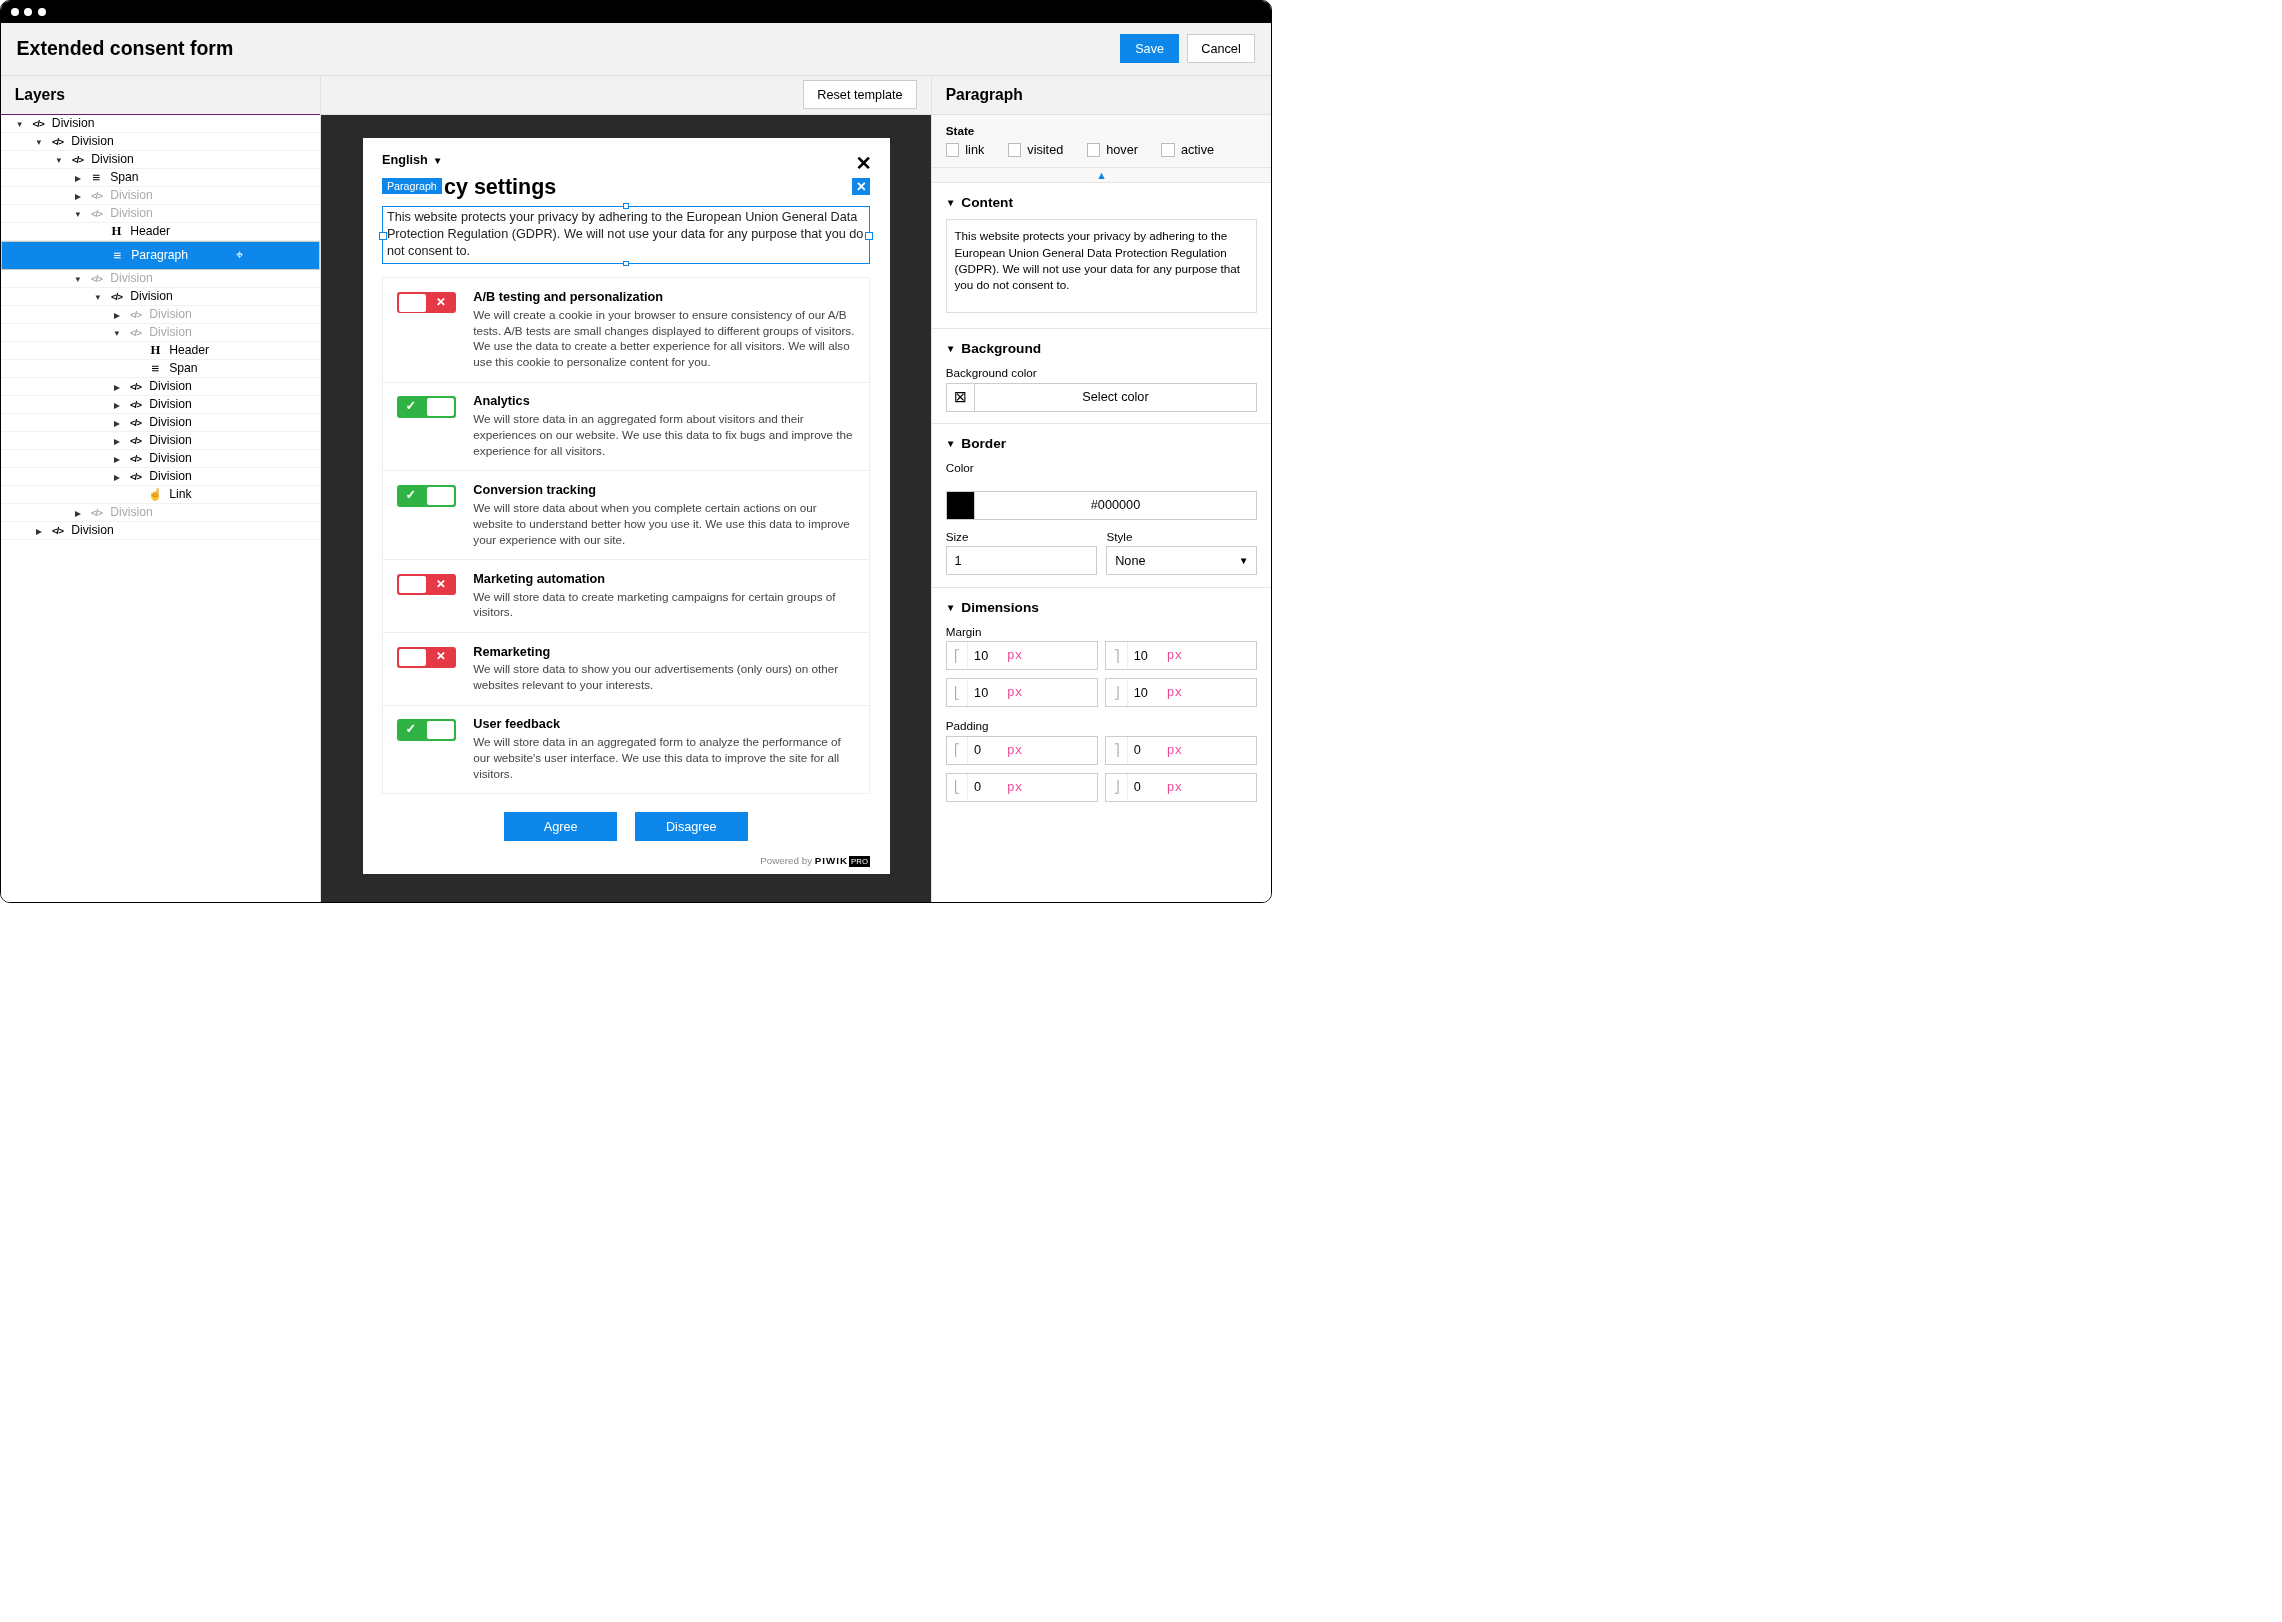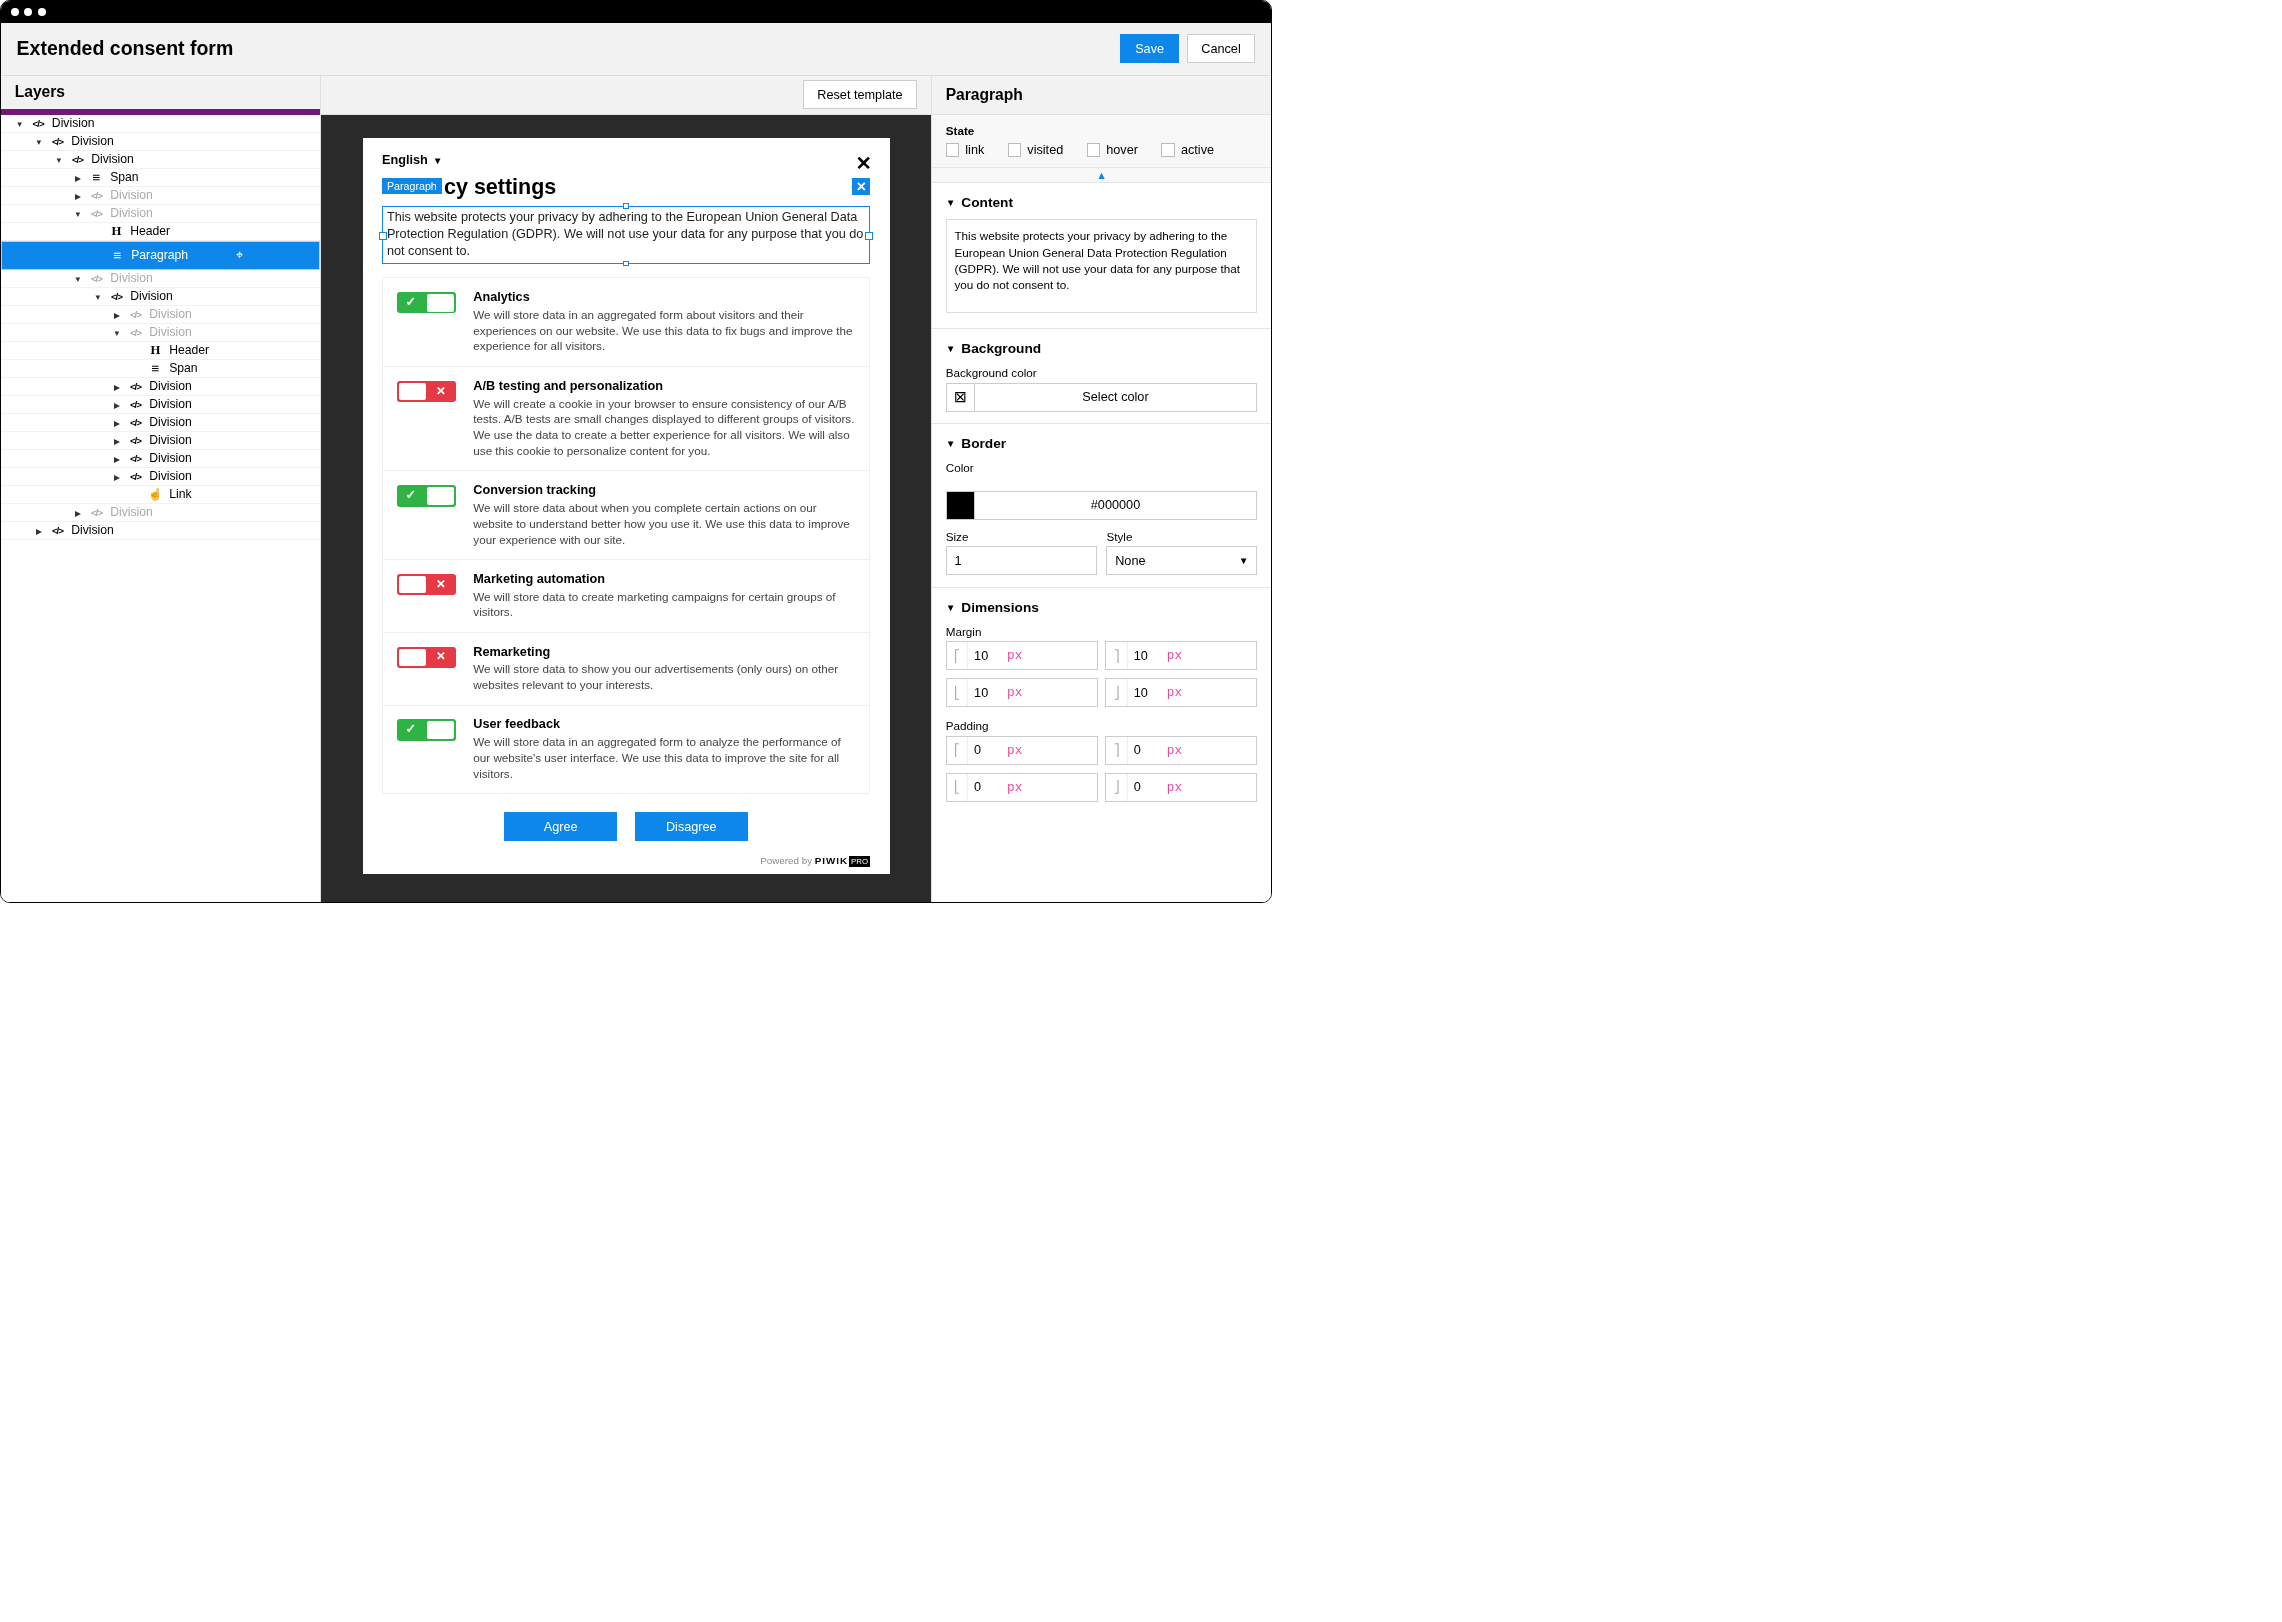--- a/index.html
+++ b/index.html
@@ -9,21 +9,21 @@
 .tdot { width: 7.8px; height: 7.8px; border-radius: 50%; background: #fff; }
 .header { height: 53px; background: #f2f2f2; display: flex; align-items: center; padding: 0 15.6px; border-bottom: 1px solid #ddd; }
 .header h1 { font-size: 19.5px; font-weight: 700; flex: 1; }
 .btn { height: 29px; padding: 0 13.7px; border: 1px solid #ccc; background: #fff; font-size: 12.7px; cursor: pointer; display: inline-flex; align-items: center; justify-content: center; text-align: right; }
 .btn.primary { background: #0d87e9; color: #fff; border-color: #0d87e9; }
 .btn + .btn { margin-left: 7.8px; }
 .main { flex: 1; display: flex; overflow: hidden; }
 
 
 .layers { width: 320px; border-right: 1px solid #e0e0e0; display: flex; flex-direction: column; background: #fff; }
-.layers-head { height: 39px; display: flex; align-items: center; padding: 0 13.7px; background: #f2f2f2; font-size: 15.6px; font-weight: 700; border-bottom: 6px solid #701a75; }
+.layers-head { height: 39px; display: flex; align-items: center; padding: 0 13.7px; background: #f2f2f2; font-size: 15.6px; font-weight: 700; border-bottom: 1px solid #701a75; }
 .tree { flex: 1; overflow-y: auto; }
 .ti { height: 18px; display: flex; align-items: center; gap: 5.9px; border-bottom: 1px solid #f1f1f1; cursor: pointer; }
 .ti .arrow { width: 9.8px; text-align: center; font-size: 9.8px; color: #333; }
 .ti .arrow.right::before { content: "▶"; font-size: 7.8px; }
 .ti .arrow.down::before { content: "▼"; font-size: 7.8px; }
 .ti .arrow.none { visibility: hidden; }
 .ti .ic { width: 15.6px; height: 15.6px; display: flex; align-items: center; justify-content: center; font-size: 10.7px; font-weight: 700; }
 .ti .lbl { font-size: 12.2px; }
 .ti.dim .lbl, .ti.dim .ic { color: #aaa; }
 .ti.sel { background: #0d87e9; color: #fff; }
@@ -253,35 +253,35 @@
           <h2>cy settings</h2>
 
           <div class="sel-box">
             <span class="sel-handles-top"></span>
             <span>This website protects your privacy by adhering to the European Union General Data Protection Regulation (GDPR). We will not use your data for any purpose that you do not consent to.</span>
             <span class="sel-handles-bot"></span>
           </div>
 
           <div class="consent-list" id="consent-list">
               <div class="consent-row">
+                <div class="toggle off">
+                  <div class="knob"></div>
+                </div>
+                <div class="consent-text">
+                  <h4>A/B testing and personalization</h4>
+                  <p>We will create a cookie in your browser to ensure consistency of our A/B tests. A/B tests are small changes displayed to different groups of visitors. We use the data to create a better experience for all visitors. We will also use this cookie to personalize content for you.</p>
+                </div>
+              </div>
+              <div class="consent-row">
                 <div class="toggle on">
                   <div class="knob"></div>
                 </div>
                 <div class="consent-text">
                   <h4>Analytics</h4>
                   <p>We will store data in an aggregated form about visitors and their experiences on our website. We use this data to fix bugs and improve the experience for all visitors.</p>
-                </div>
-              </div>
-              <div class="consent-row">
-                <div class="toggle off">
-                  <div class="knob"></div>
-                </div>
-                <div class="consent-text">
-                  <h4>A/B testing and personalization</h4>
-                  <p>We will create a cookie in your browser to ensure consistency of our A/B tests. A/B tests are small changes displayed to different groups of visitors. We use the data to create a better experience for all visitors. We will also use this cookie to personalize content for you.</p>
                 </div>
               </div>
               <div class="consent-row">
                 <div class="toggle on">
                   <div class="knob"></div>
                 </div>
                 <div class="consent-text">
                   <h4>Conversion tracking</h4>
                   <p>We will store data about when you complete certain actions on our website to understand better how you use it. We use this data to improve your experience with our site.</p>
                 </div>

